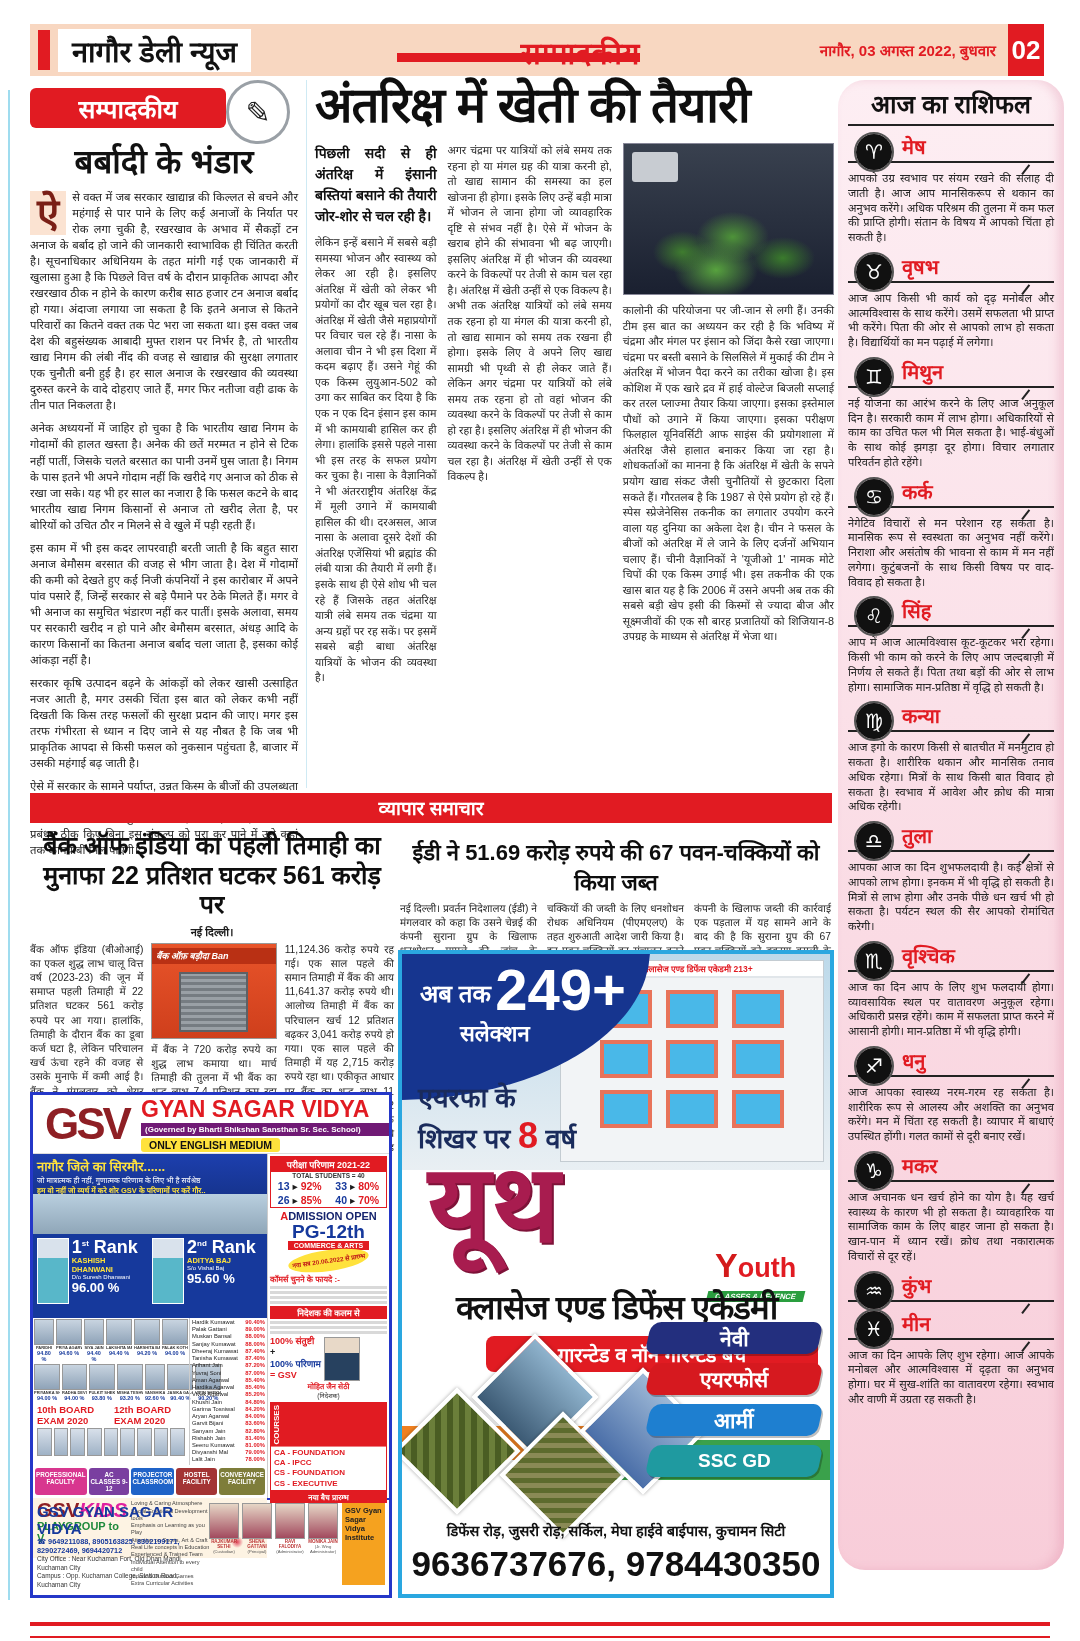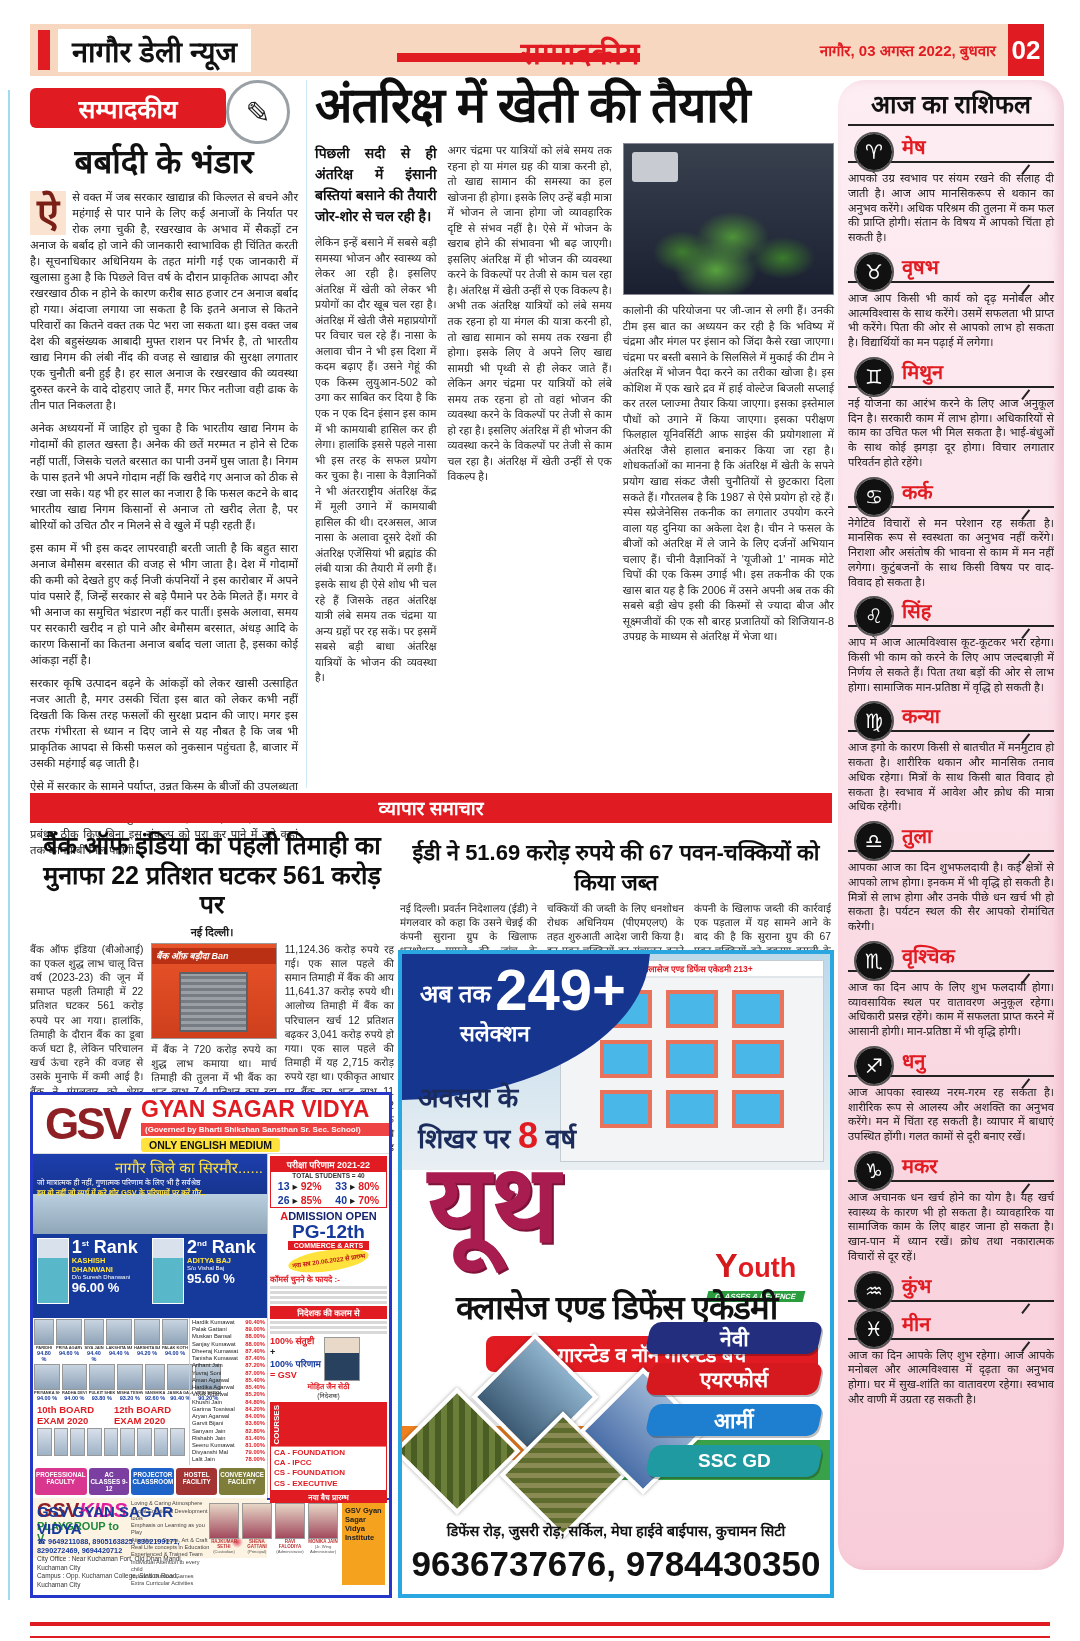--- a/index.html
+++ b/index.html
@@ -69,27 +69,27 @@
   #ed{left:400px;top:836px;width:432px;height:112px;}
   #ed-head{font-size:22px;font-weight:900;text-align:center;color:#0e0e0e;margin-bottom:6px;}
   #ed-cols{display:flex;gap:10px;}
   .ecol{width:137px;font-size:10.3px;line-height:1.36;color:#262626;}
   
   #gsv{left:30px;top:1092px;width:362px;height:506px;border:3px solid #2437c8;box-sizing:border-box;background:#fff;font-size:8px;overflow:hidden;}
   #gsv-head{display:flex;height:58px;border-bottom:1px solid #ddd;}
   #gsv-logo{width:108px;font-size:44px;font-weight:900;color:#8e1f24;letter-spacing:-3px;display:flex;align-items:center;justify-content:center;}
   #gsv-hr{flex:1;}
   #gsv-name{color:#e11b22;font-size:23px;font-weight:900;line-height:1;margin-top:3px;}
-  #gsv-gov{background:#ef4444;color:#fff;font-size:8px;font-weight:700;padding:2px 4px;margin:2px 0;}
+  #gsv-gov{background:#701a75;color:#fff;font-size:8px;font-weight:700;padding:2px 4px;margin:2px 0;}
   #gsv-em{display:inline-block;background:#ffe23c;color:#111;font-size:10.5px;font-weight:900;padding:1px 8px;border-radius:3px;}
   #gsv-main{display:flex;height:344px;}
   #gsv-left{width:234px;border-right:1px solid #ccc;}
   #gsv-right{width:119px;padding:2px;}
   #gsv-tags{background:linear-gradient(#1d3fae,#16348f);color:#fff;padding:3px 4px;height:34px;}
-  .tag1{color:#ffe23c;font-size:15px;font-weight:400;text-align:right;}
+  .tag1{color:#ffe23c;font-size:13px;font-weight:700;}
   .tag2{font-size:7.5px;}
   .tag3{color:#ffe23c;font-size:7.5px;font-weight:700;}
   #gsv-group{height:40px;background:linear-gradient(#b9cfdf,#8fa6b8);}
   #gsv-top{display:flex;height:80px;background:#16399c;color:#fff;padding:2px;}
   .topper{flex:1;display:flex;gap:3px;padding:2px;}
   .tph{width:30px;height:64px;background:linear-gradient(#d9e2ec 30%,#58b7c9 30%);border:1px solid #fff;}
   .trank{font-size:18px;font-weight:900;line-height:1;}
   .trank sup{font-size:8px;}
   .tname{color:#ffe23c;font-size:7.5px;font-weight:700;}
   .tsub{font-size:6px;}
@@ -709,21 +709,21 @@
             <div class="win"></div>
           </div>
       </div>
     </div>
     <div id="y-corner">
       <span class="pre">अब तक</span>
       <span class="num">249+</span>
       <div class="word">सलेक्शन</div>
     </div>
     <div id="y-peak">
-      <div>अवसरा के</div>
+      <div>एयरफा के</div>
       <div><span>शिखर पर</span> <span class="n8">8</span> <span>वर्ष</span></div>
     </div>
     <div id="y-brand">यूथ</div>
     <div id="y-logo">
       <div class="yw"><span class="yy">Y</span><span>outh</span></div>
       <div class="rib">CLASSES &amp; DEFENCE</div>
     </div>
     <div id="y-acad">क्लासेज एण्ड डिफेंस एकेडमी</div>
     <div id="y-strip">गारन्टेड व नॉन गारन्टेड बैच</div>
     <div id="y-lower">

